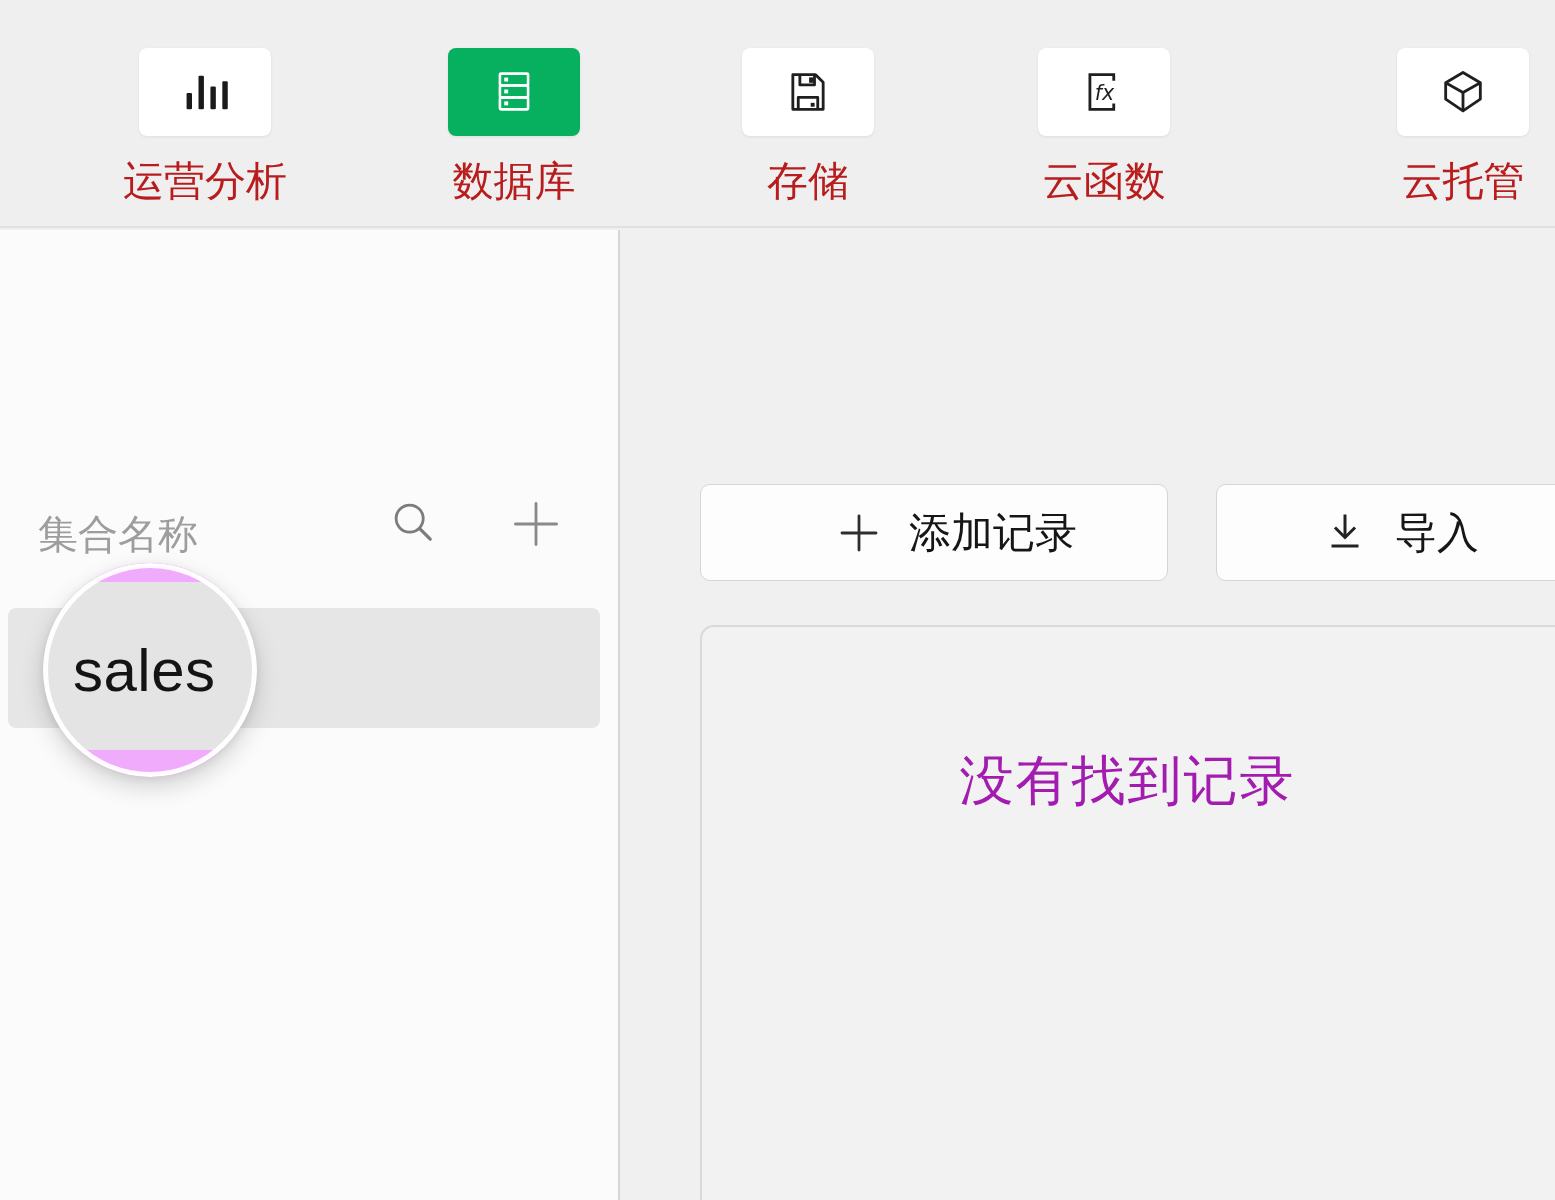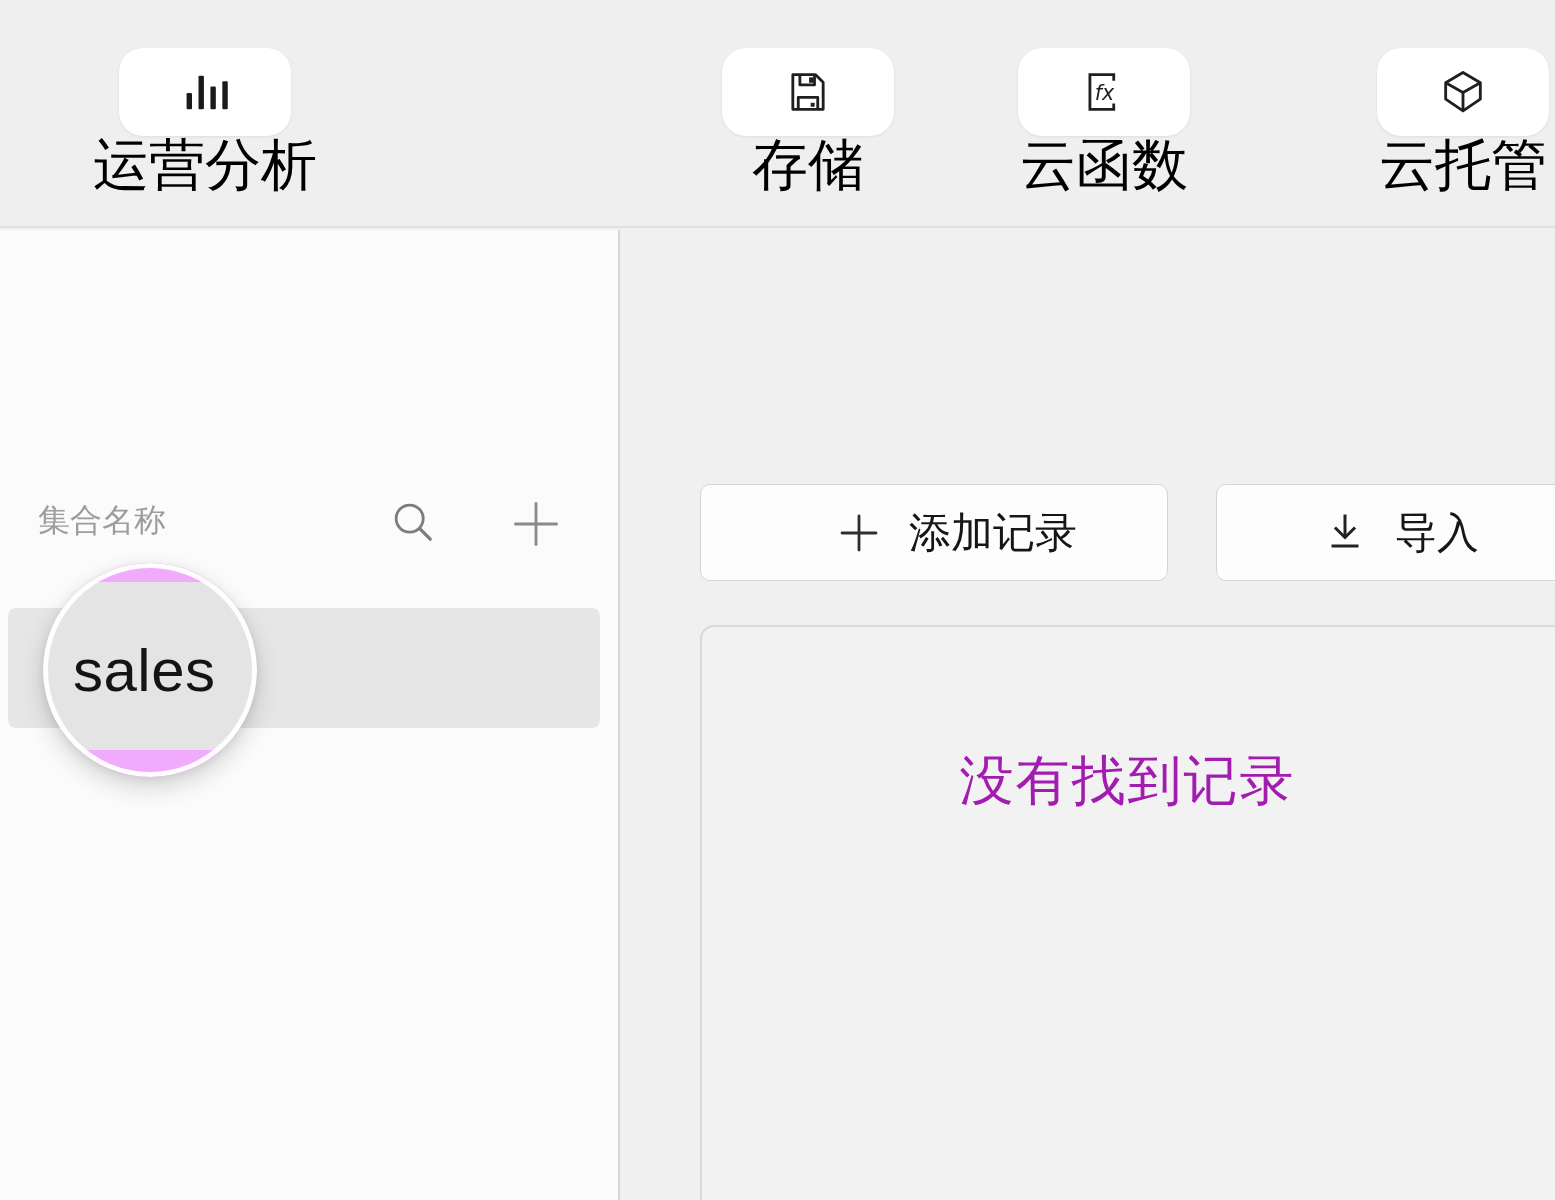--- a/index.html
+++ b/index.html
@@ -5,30 +5,30 @@
   * { margin:0; padding:0; box-sizing:border-box; }
   html,body { width:1555px; height:1200px; overflow:hidden;
     font-family:"Liberation Sans","DejaVu Sans",sans-serif; }
   .app { position:relative; width:1555px; height:1200px; background:#f0f0f1; }
 
   
   .toolbar { position:absolute; left:0; top:0; width:1555px; height:228px;
     background:#efeff0; border-bottom:2px solid #e0e0e1; }
   .tab { position:absolute; top:48px; transform:translateX(-50%);
     display:flex; flex-direction:column; align-items:center; cursor:pointer; }
-  .tab-tile { width:172px; height:88px; border-radius:24px; background:#ffffff;
+  .tab-tile { width:132px; height:88px; border-radius:8px; background:#ffffff;
     box-shadow:0 1px 3px rgba(0,0,0,0.07), 0 0 1px rgba(0,0,0,0.04);
     display:flex; align-items:center; justify-content:center; }
   .tab-tile.active { background:#07b05e; }
-  .tab-label { margin-top:4px; font-size:56px; line-height:50px; color:#000000; white-space:nowrap; }
+  .tab-label { margin-top:20px; font-size:41px; line-height:50px; color:#b91c1c; white-space:nowrap; }
 
   
   .sidebar { position:absolute; left:0; top:230px; width:620px; height:970px;
     background:#fbfbfb; border-right:2px solid #d6d6d6; }
-  .sidebar-title { position:absolute; left:38px; top:266px; font-size:32px;
+  .sidebar-title { position:absolute; left:38px; top:280px; font-size:40px;
     line-height:48px; color:#9d9d9d; }
   .icon-btn { position:absolute; cursor:pointer; }
   .search-btn { left:388px; top:268px; }
   .add-btn   { left:510px; top:268px; }
 
   .collection-row { position:absolute; left:8px; top:378px; width:592px; height:120px;
     background:#e6e6e7; border-radius:8px; cursor:pointer; }
 
   
   .loupe { position:absolute; left:43px; top:333px; width:214px; height:214px;
@@ -71,20 +71,37 @@
             <rect x="7" y="25" width="5" height="15" rx="1"></rect>
             <rect x="18" y="9" width="5" height="31" rx="1"></rect>
             <rect x="29" y="19" width="5" height="21" rx="1"></rect>
             <rect x="40" y="14" width="5" height="26" rx="1"></rect>
           </g>
         </svg>
       </div>
       <div class="tab-label">运营分析</div>
     </div>
 
+    <div class="tab" style="left:514px">
+      <div class="tab-tile active">
+        <svg width="52" height="52" viewBox="0 0 48 48">
+          <g fill="none" stroke="#ffffff" stroke-width="2.4">
+            <rect x="11" y="7" width="26" height="11" rx="1"></rect>
+            <rect x="11" y="18" width="26" height="11" rx="1"></rect>
+            <rect x="11" y="29" width="26" height="11" rx="1"></rect>
+          </g>
+          <g fill="#ffffff">
+            <rect x="15" y="10.7" width="3.6" height="3.6"></rect>
+            <rect x="15" y="21.7" width="3.6" height="3.6"></rect>
+            <rect x="15" y="32.7" width="3.6" height="3.6"></rect>
+          </g>
+        </svg>
+      </div>
+      <div class="tab-label">数据库</div>
+    </div>
 
     <div class="tab" style="left:808px">
       <div class="tab-tile">
         <svg width="52" height="52" viewBox="0 0 48 48">
           <g fill="none" stroke="#1f1f1f" stroke-width="2.6" stroke-linejoin="round">
             <path d="M10 8 H31 L38 15 V40 H10 Z"></path>
             <path d="M16.5 8 V17.5 H30 V8"></path>
             <path d="M15 40 V29 H33 V40"></path>
           </g>
           <rect x="25" y="10.5" width="4" height="5" fill="#1f1f1f"></rect>

